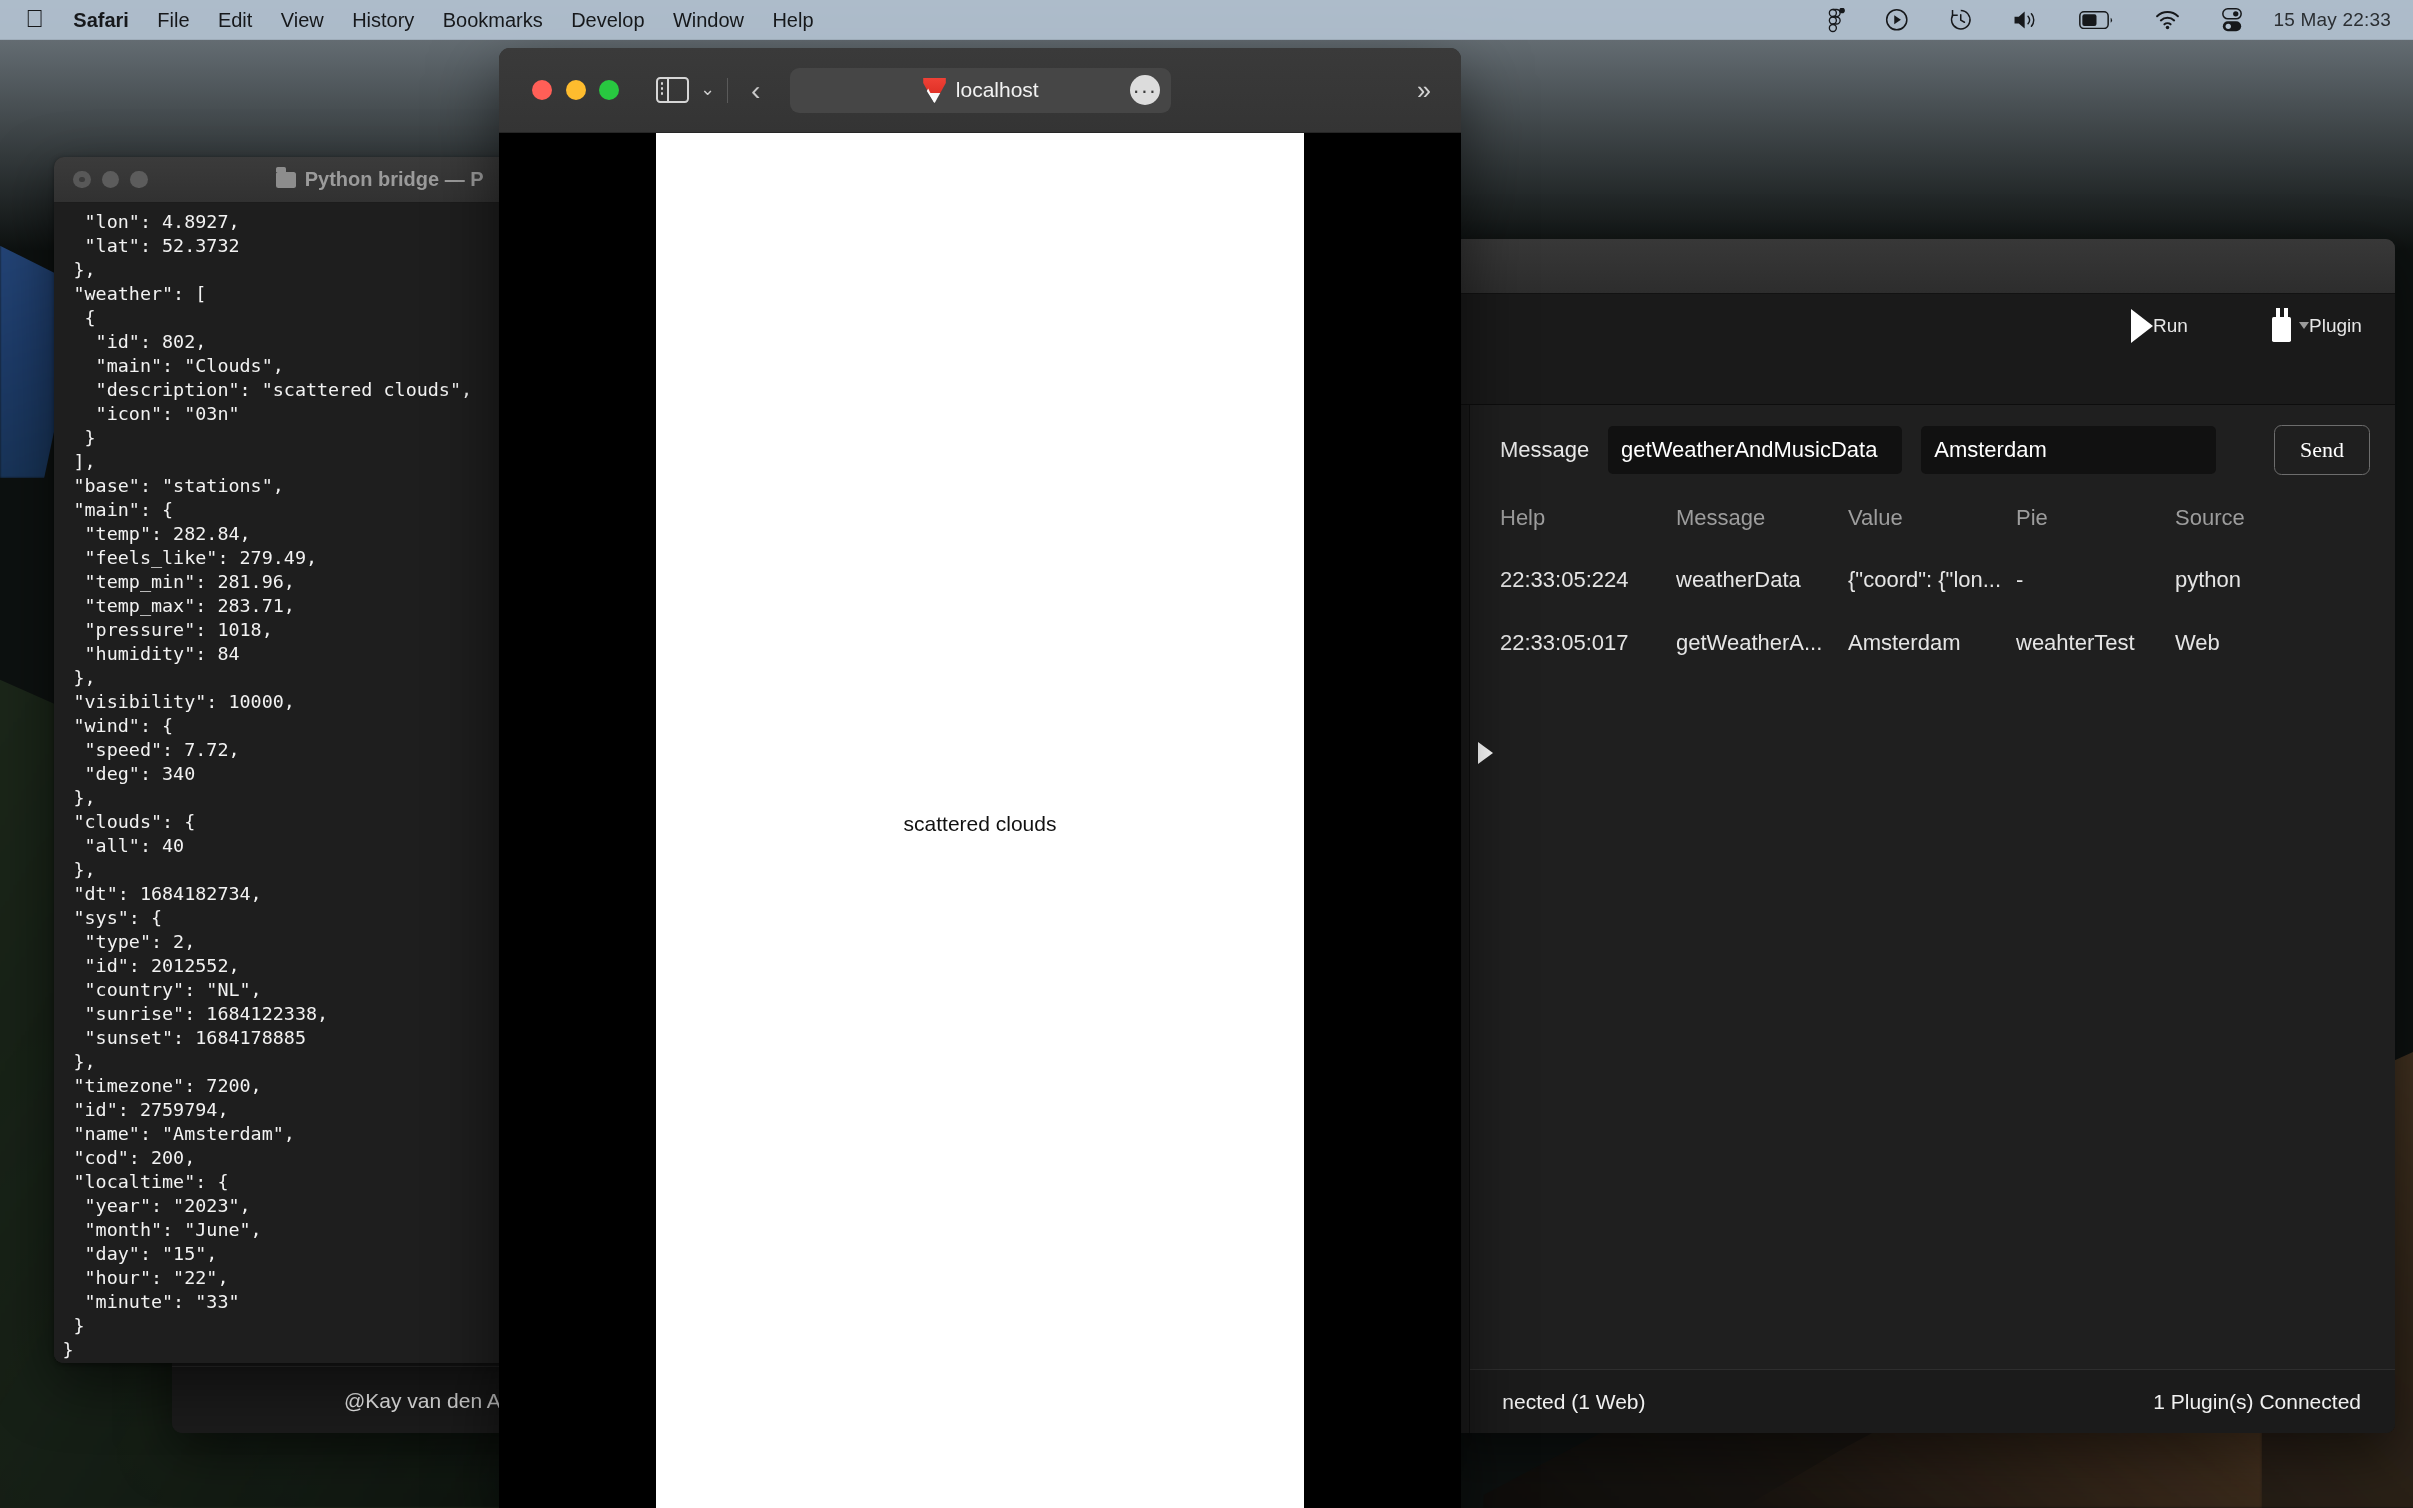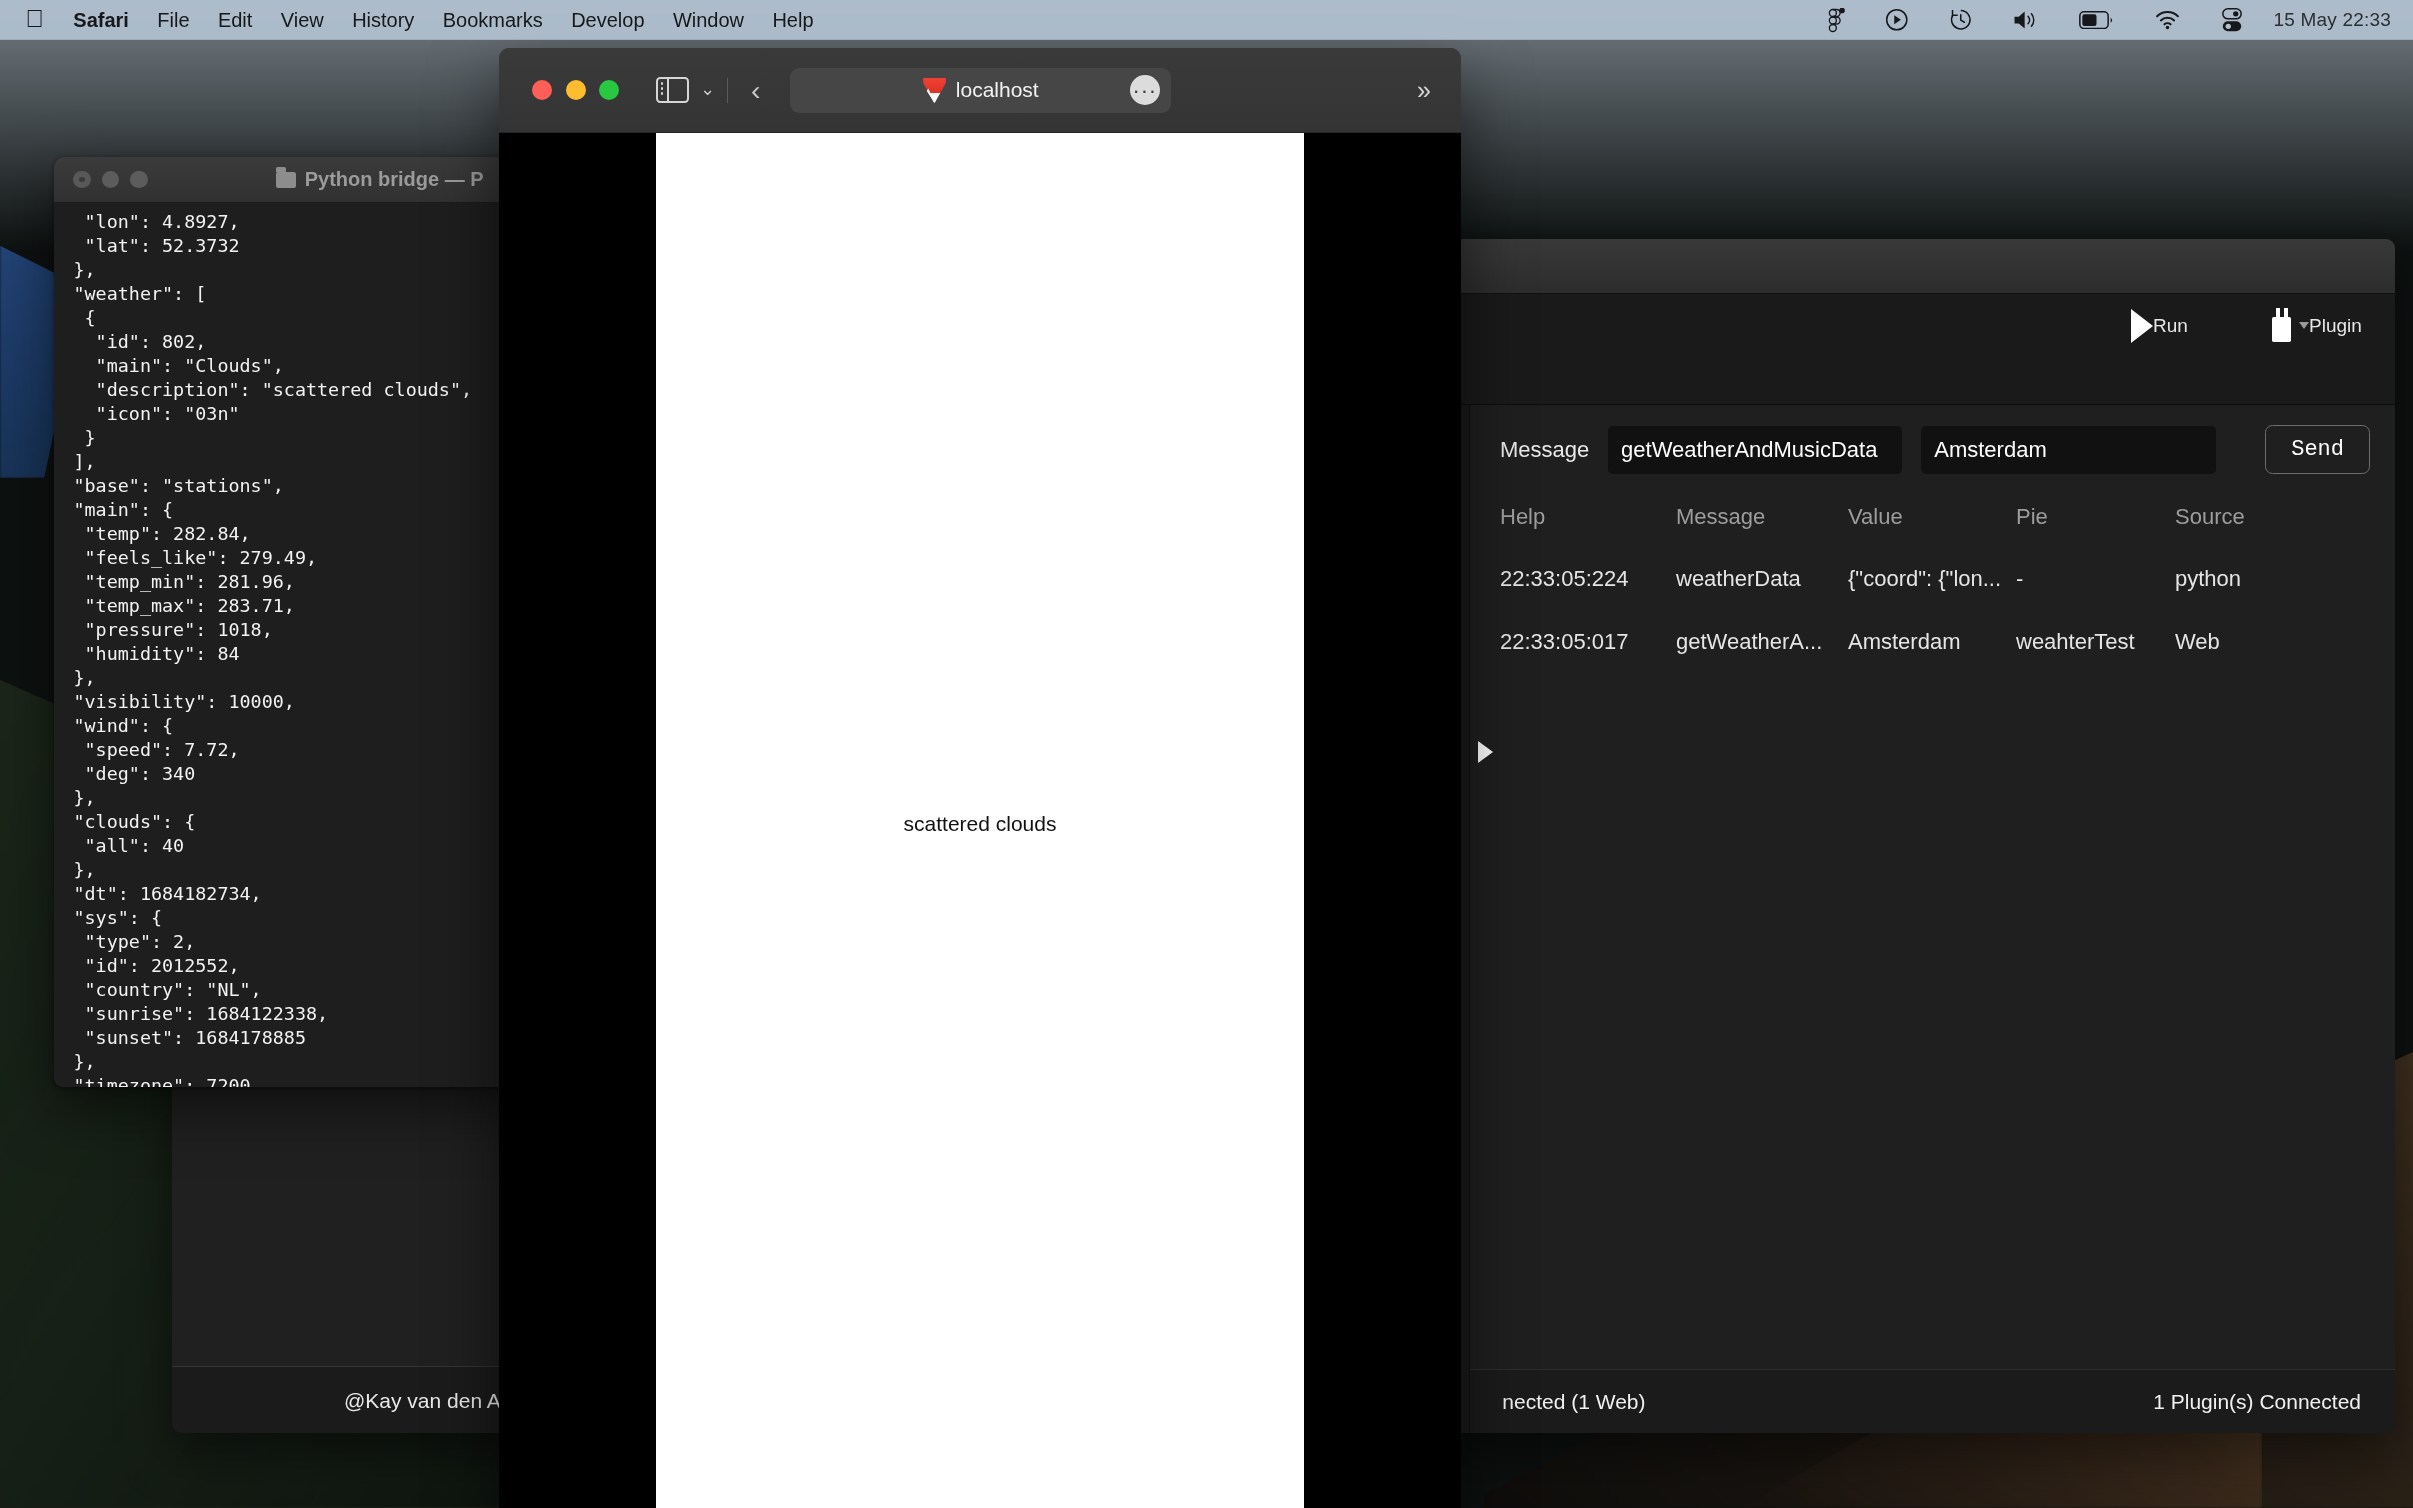--- a/index.html
+++ b/index.html
@@ -72,21 +72,21 @@
     white-space: nowrap;
   }
   .mb-item.apple { font-size: 25px; padding: 0 15px 0 3.4px; line-height: 1; position: relative; top: -1.7px; }
   .mb-item.bold { font-weight: bold; }
   .mb-status { padding: 0 15px; display: flex; align-items: center; justify-content: center; height: 40px; }
   .mb-clock { font-size: 19px; color: #2b2f33; padding-left: 5px; letter-spacing: 0.2px; white-space: nowrap; }
   .icon-svg { display: block; }
 
   
   .term-window {
-    position: absolute; left: 54px; top: 157px; width: 493px; height: 930px;
+    position: absolute; left: 54px; top: 157px; width: 493px; height: 1206px;
     background: #252525;
     border-radius: 10px 10px 9.2px 9.2px;
     box-shadow: 0 22px 59px rgba(0,0,0,0.52), 0 1.7px 5px rgba(0,0,0,0.4);
     overflow: hidden;
     z-index: 20;
   }
   .term-titlebar {
     height: 45px; background: linear-gradient(to bottom, #3b3b3b, #313131);
     display: flex; align-items: center; position: relative;
     border-bottom: 0.8px solid #1c1c1c;
@@ -185,21 +185,21 @@
   .msg-input {
     background: #111111; border: none; border-radius: 5px;
     color: #fff; font-size: 22px; font-family: "Liberation Sans", sans-serif;
     padding: 11px 13.4px; outline: none;
   }
   .msg-input.wide { width: 268px; }
   .msg-input.mid { width: 268px; }
   .send-btn {
     margin-left: auto;
     background: transparent; border: 0.8px solid #6d6d6d; border-radius: 7.5px;
-    color: #fff; font-size: 22px; font-family: Liberation Mono, monospace;
+    color: #fff; font-size: 22px; font-family: Liberation Serif, serif;
     padding: 11px 25px; cursor: default;
   }
   .table-wrap { flex: 1 1 auto; overflow: hidden; position: relative; }
   .bridge-table { width: 100%; border-collapse: collapse; table-layout: fixed; }
   .bridge-table thead th {
     text-align: left; font-weight: normal; color: #9d9d9d; font-size: 22px;
     padding: 11.7px 0 17px 0;
   }
   .bridge-table tbody td {
     color: #e5e5e5; font-size: 22px; padding: 18.4px 0 18.4px 0;

